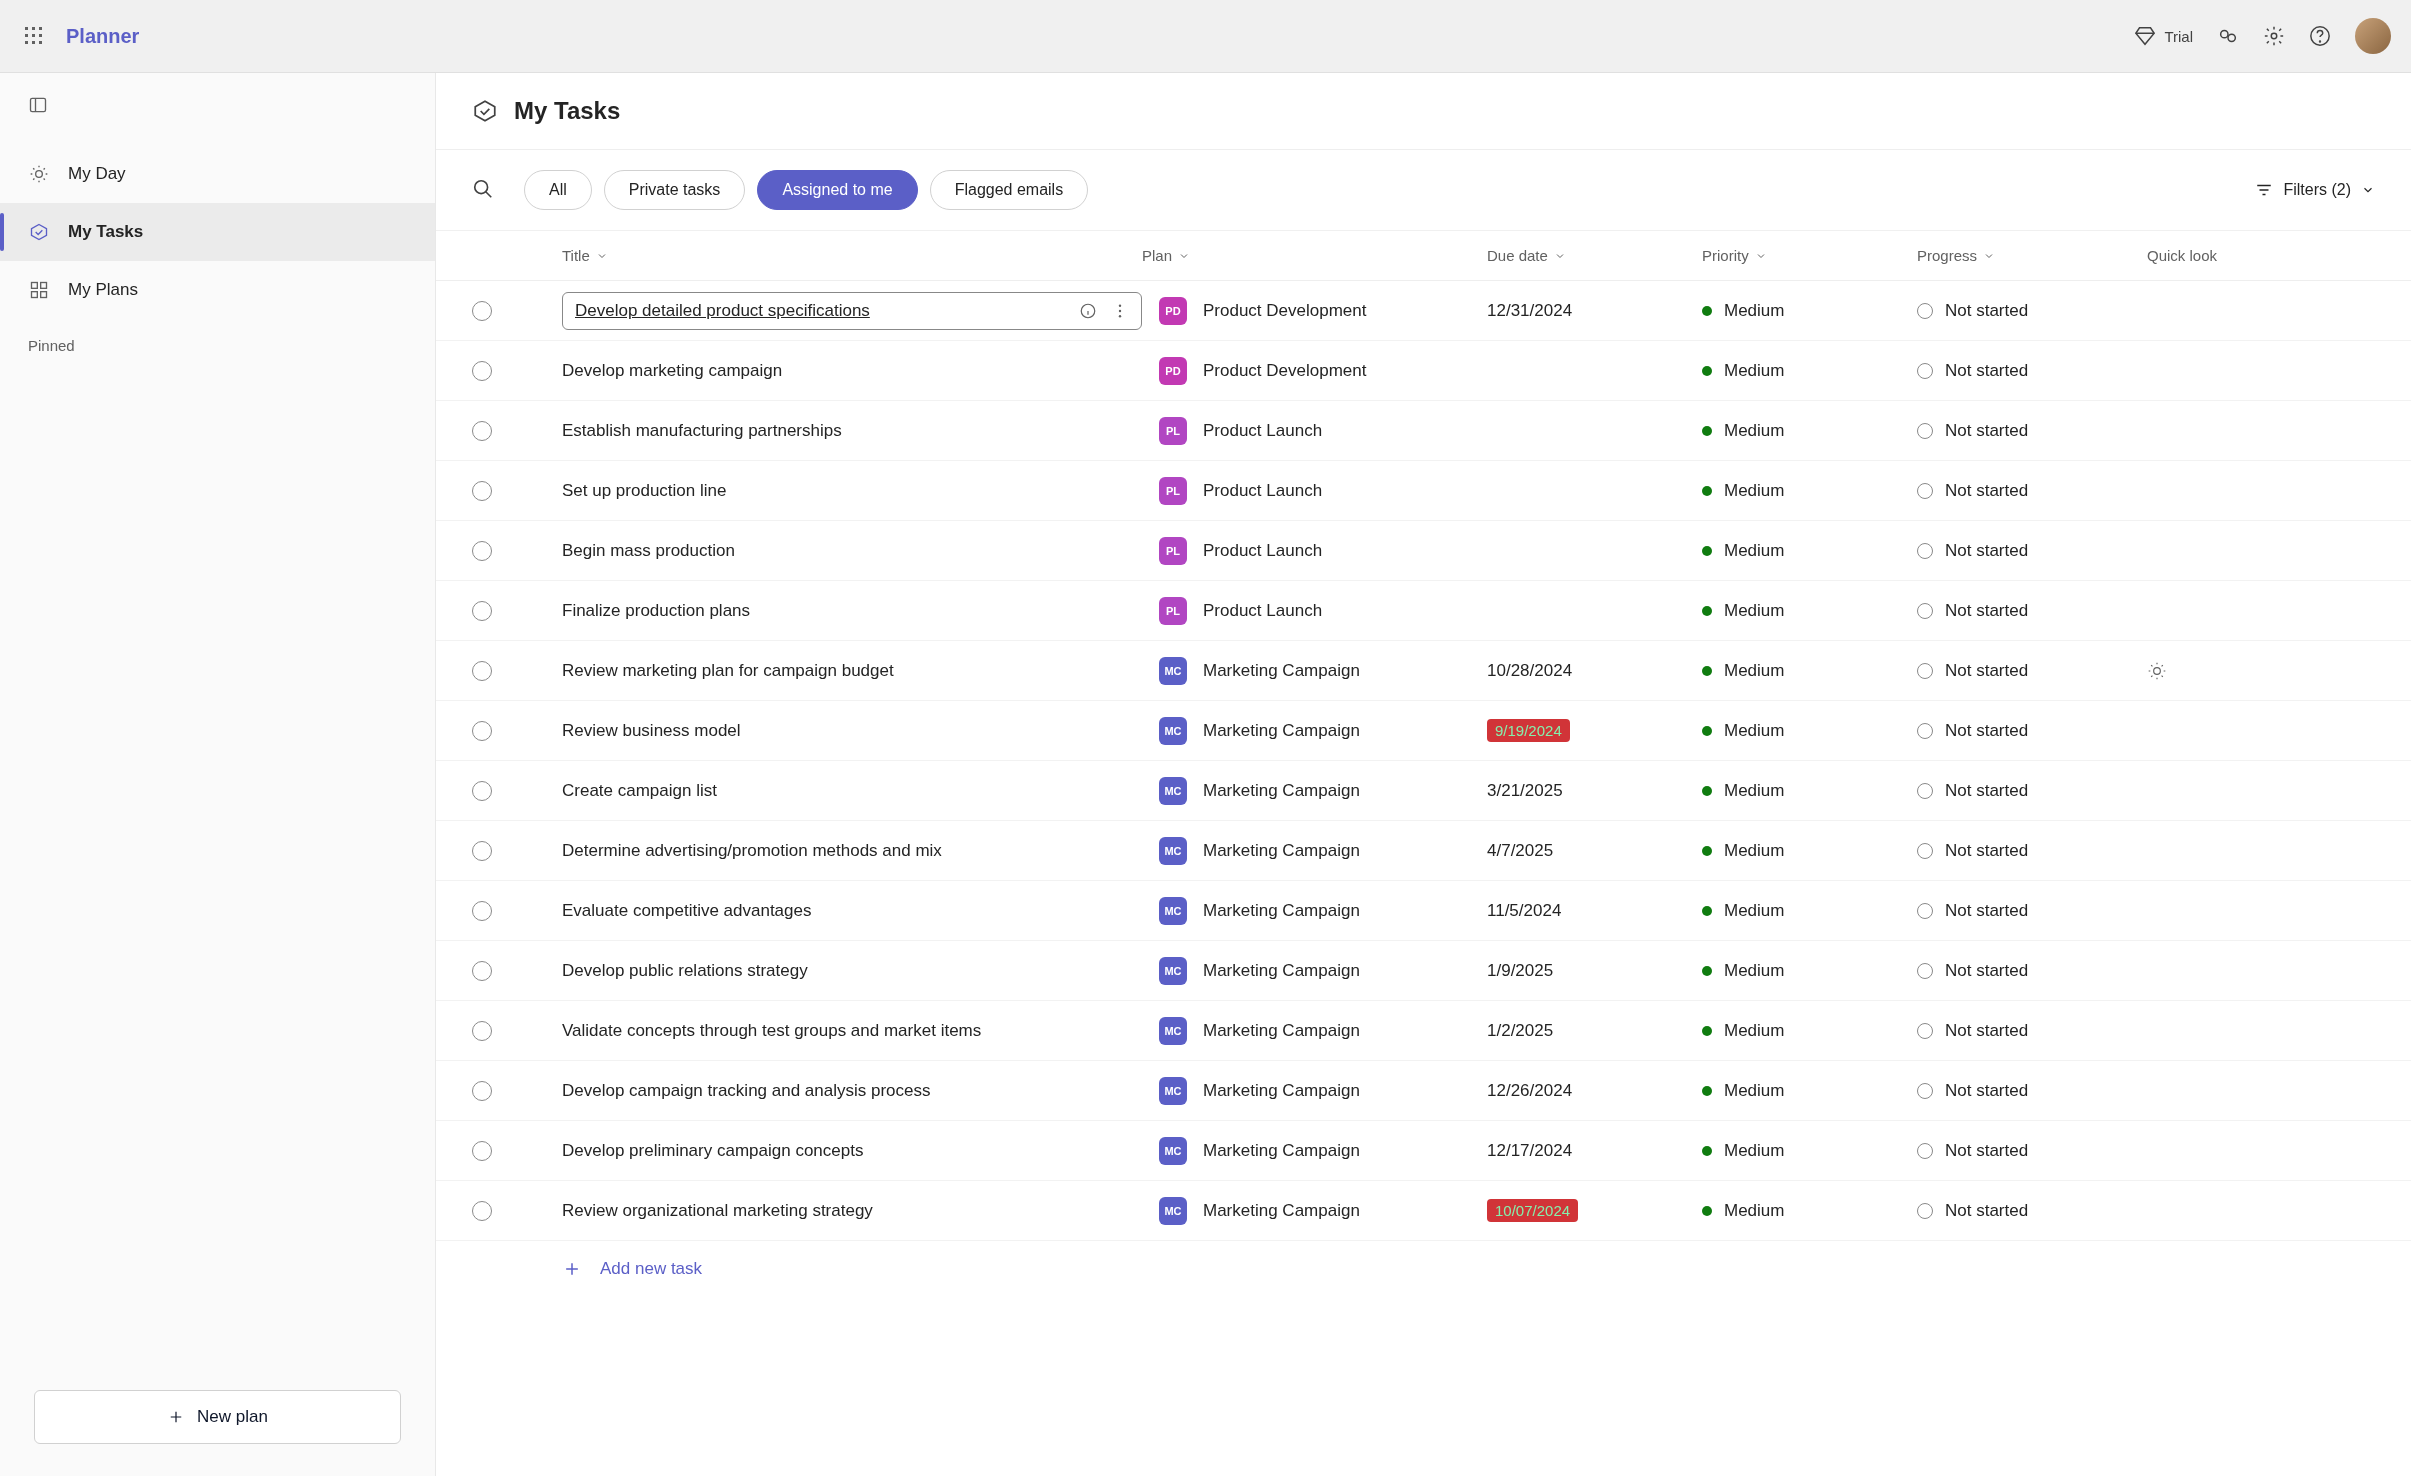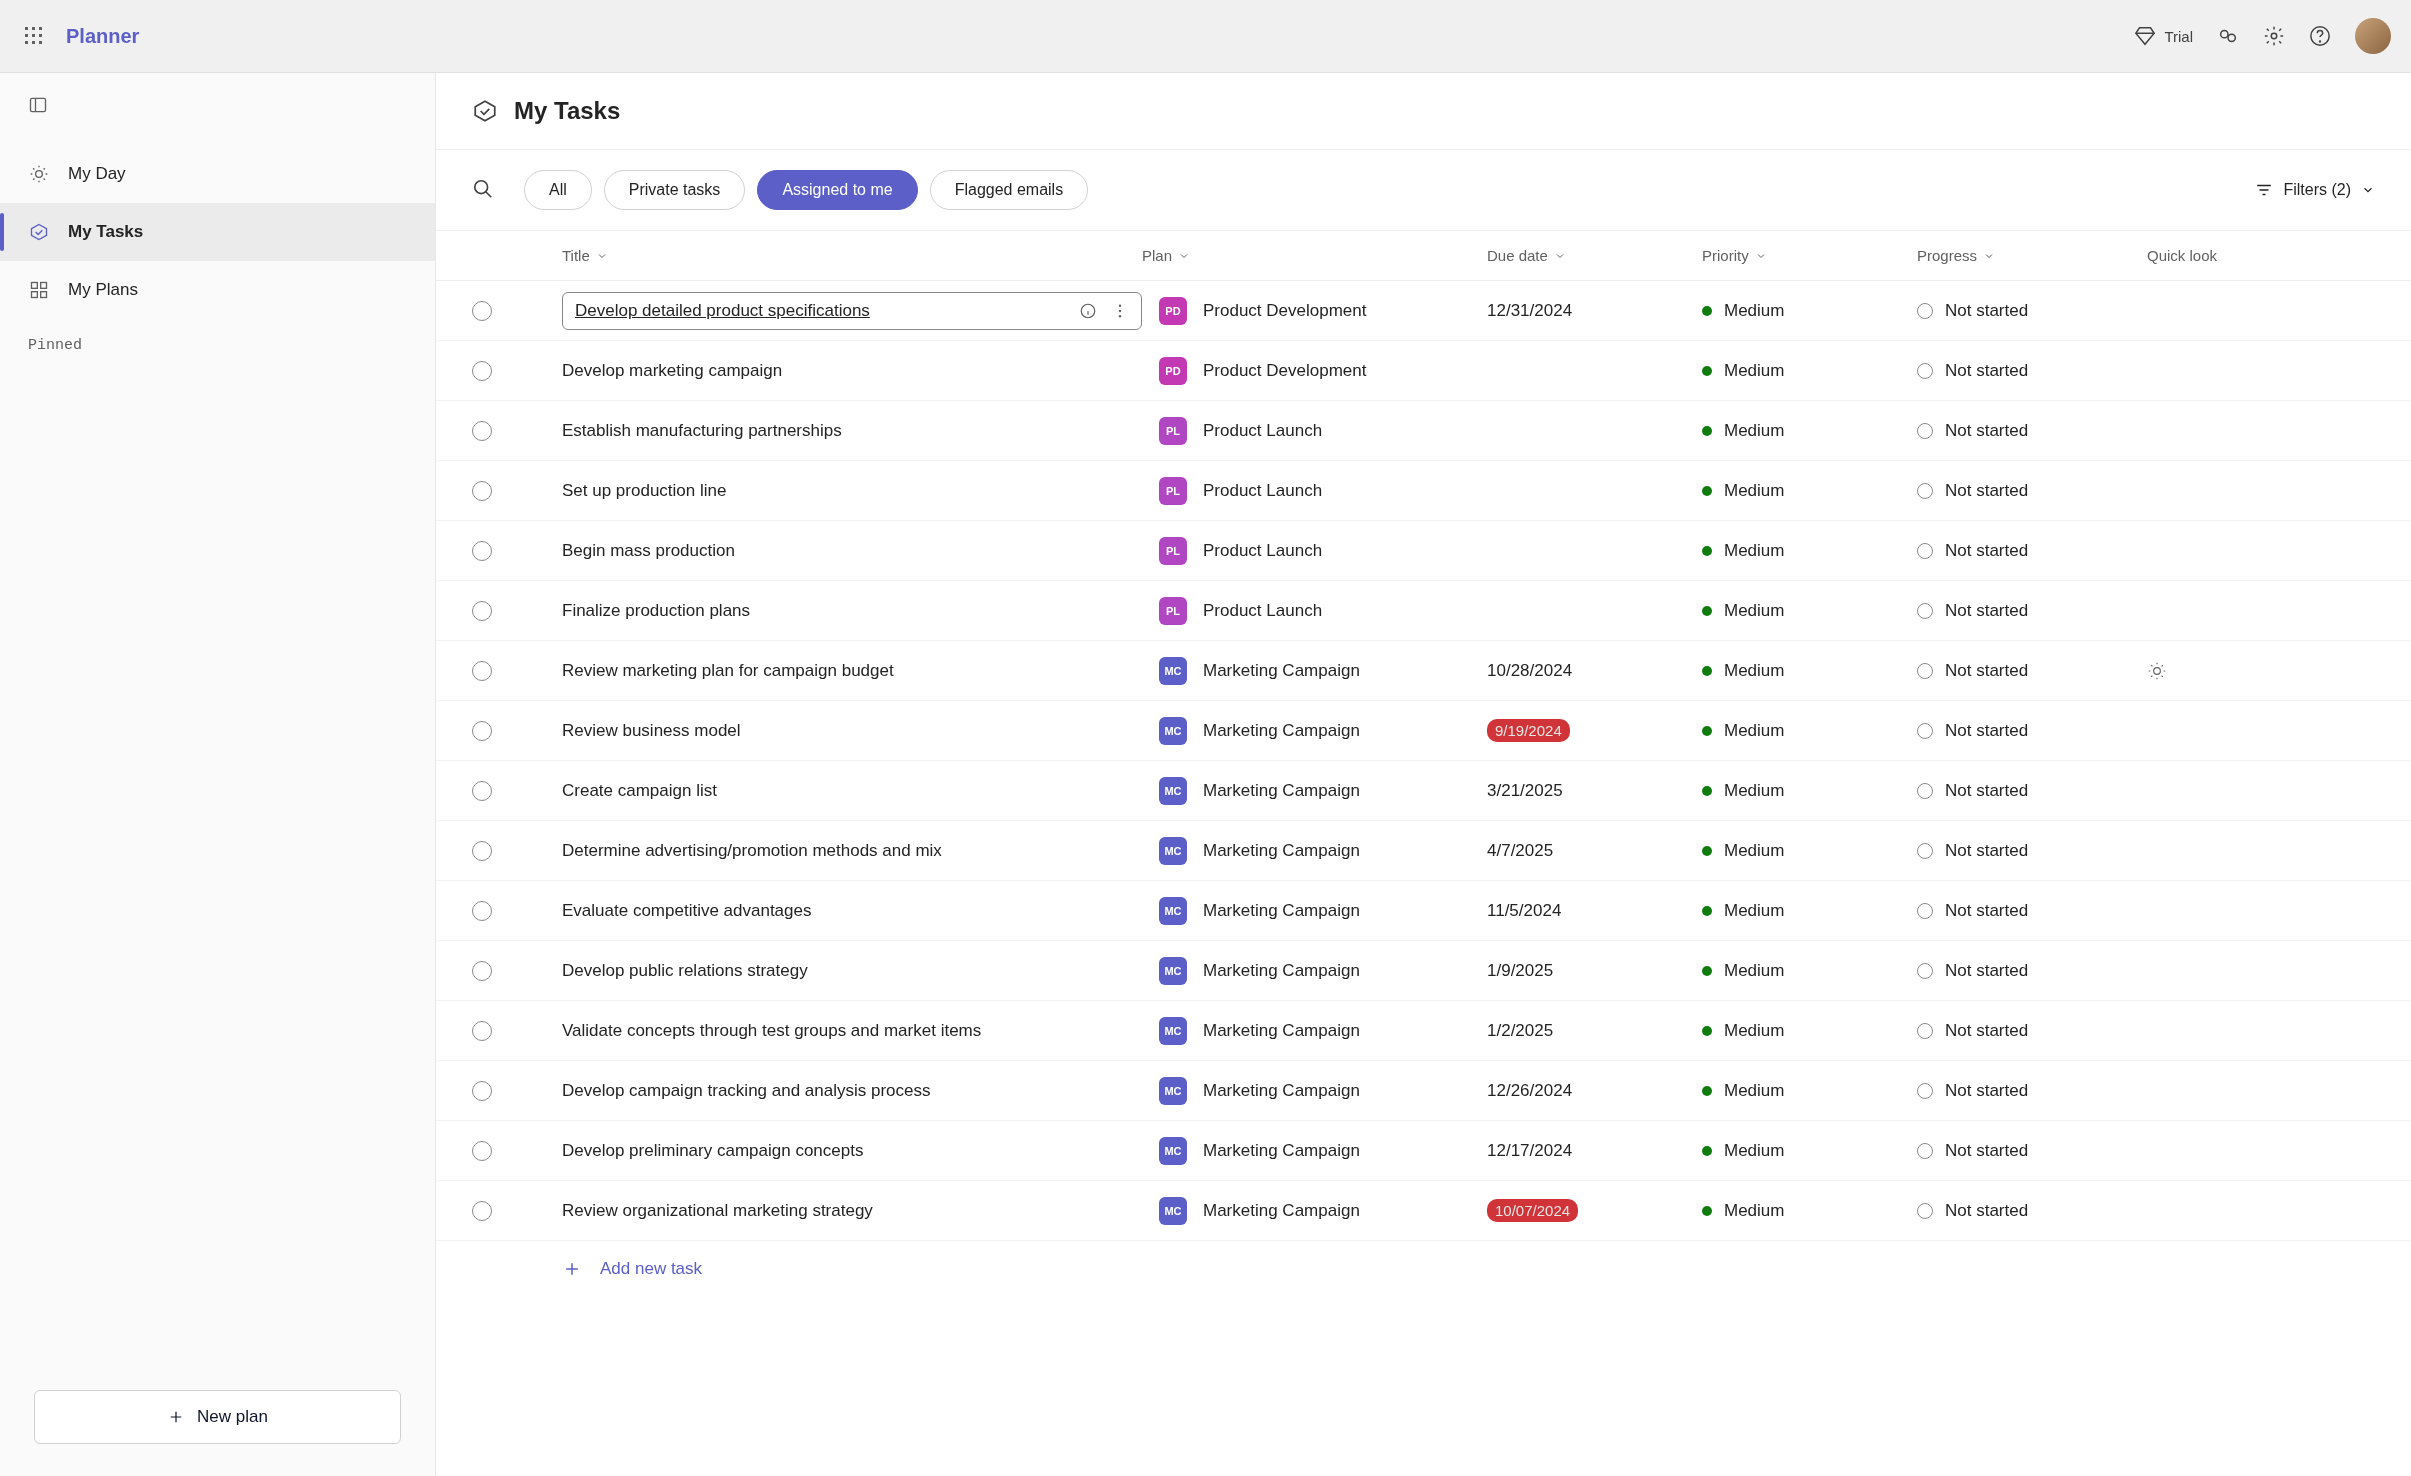--- a/index.html
+++ b/index.html
@@ -19,21 +19,21 @@
 
 
 .sidebar { width: 436px; background: #fafafa; border-right: 1px solid #e8e8e8; display: flex; flex-direction: column; padding: 12px 0; flex-shrink: 0; }
 .sb-collapse { padding: 10px 28px; cursor: pointer; color: #616161; }
 .sb-nav { margin-top: 20px; }
 .sb-item { display: flex; align-items: center; gap: 18px; padding: 18px 28px; cursor: pointer; font-size: 17px; color: #242424; position: relative; }
 .sb-item.active { background: #ebebeb; font-weight: 600; }
 .sb-item.active::before { content: ""; position: absolute; left: 0; top: 10px; bottom: 10px; width: 4px; background: #5b5fc7; border-radius: 2px; }
 .sb-item .ic { width: 22px; height: 22px; display: flex; align-items: center; justify-content: center; color: #616161; }
 .sb-item.active .ic { color: #5b5fc7; }
-.sb-pinned { padding: 18px 28px 6px; font-size: 15px; color: #616161; font-family: Liberation Mono, monospace; }
+.sb-pinned { padding: 18px 28px 6px; font-size: 15px; color: #616161; }
 .sb-pinned-empty { padding: 10px 28px; font-size: 15px; color: #8a8a8a; }
 .sb-footer { margin-top: auto; padding: 20px 34px; }
 .new-plan { display: flex; align-items: center; justify-content: center; gap: 12px; width: 100%; padding: 16px; border: 1px solid #d1d1d1; background: #fff; border-radius: 6px; font-size: 17px; cursor: pointer; color: #0f172a; }
 
 
 .main { flex: 1; background: #fff; overflow: auto; }
 .page-header { display: flex; align-items: center; gap: 16px; padding: 24px 36px; border-bottom: 1px solid #eee; }
 .page-title { font-size: 24px; font-weight: 700; }
 
 
@@ -51,21 +51,21 @@
 .th { display: flex; align-items: center; gap: 6px; cursor: pointer; }
 .trow { height: 60px; border-bottom: 1px solid #f2f2f2; font-size: 17px; }
 .radio { width: 20px; height: 20px; border: 1.5px solid #8a8a8a; border-radius: 50%; cursor: pointer; }
 .title-cell { display: flex; align-items: center; padding-right: 10px; position: relative; }
 .title-cell.selected { border: 1px solid #888; border-radius: 6px; padding: 8px 12px; text-decoration: underline; }
 .title-text { overflow: hidden; text-overflow: ellipsis; white-space: nowrap; flex: 1; }
 .title-actions { display: flex; gap: 14px; align-items: center; margin-left: 8px; color: #616161; }
 .plan-cell { display: flex; align-items: center; gap: 16px; padding-left: 17px; }
 .plan-badge { width: 28px; height: 28px; border-radius: 6px; color: #fff; font-size: 11px; font-weight: 600; display: flex; align-items: center; justify-content: center; }
 .due-cell { font-size: 17px; }
-.due-overdue { background: #d13438; color: #e5e5e5; padding: 3px 8px; border-radius: 10px; display: inline-block; font-size: 15px; }
+.due-overdue { background: #d13438; color: #86efac; padding: 3px 8px; border-radius: 4px; display: inline-block; font-size: 15px; }
 .prio-cell { display: flex; align-items: center; gap: 12px; }
 .prio-dot { width: 10px; height: 10px; background: #107c10; border-radius: 50%; }
 .prog-cell { display: flex; align-items: center; gap: 12px; }
 .prog-circle { width: 16px; height: 16px; border: 1.5px solid #8a8a8a; border-radius: 50%; }
 .ql-cell { color: #616161; }
 .add-row { display: flex; align-items: center; gap: 18px; padding: 18px 36px 18px 126px; color: #5b5fc7; font-size: 17px; cursor: pointer; }
 .th-title-wrap { padding-left: 0; }
 
 svg { display: block; }
 </style>

